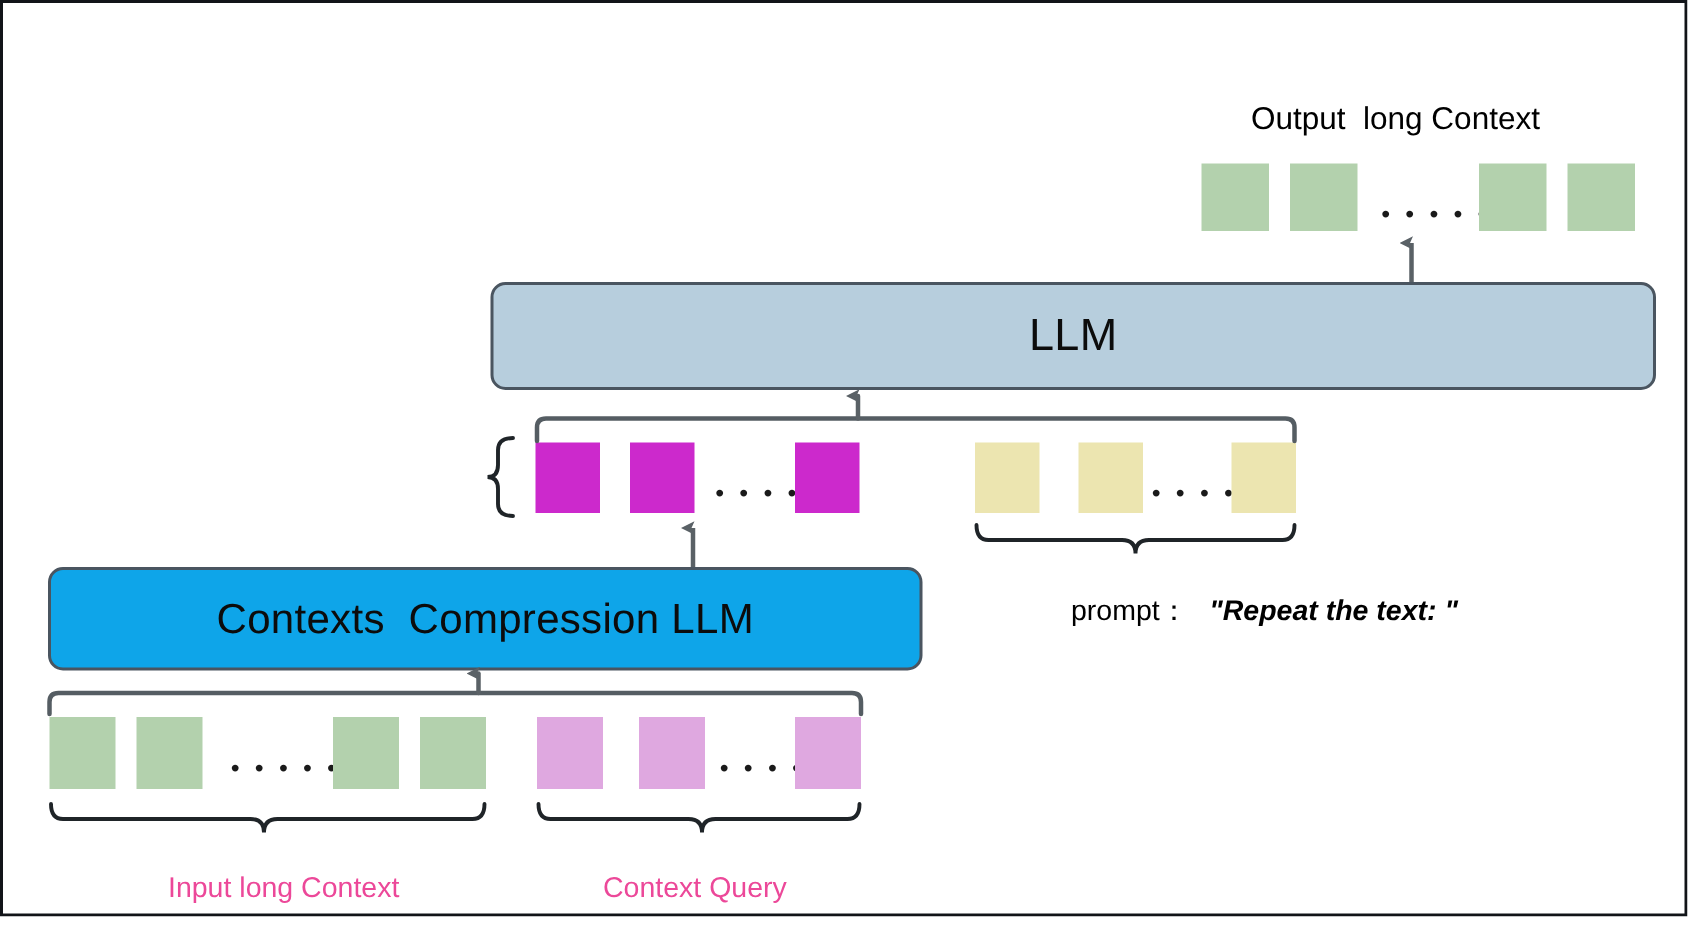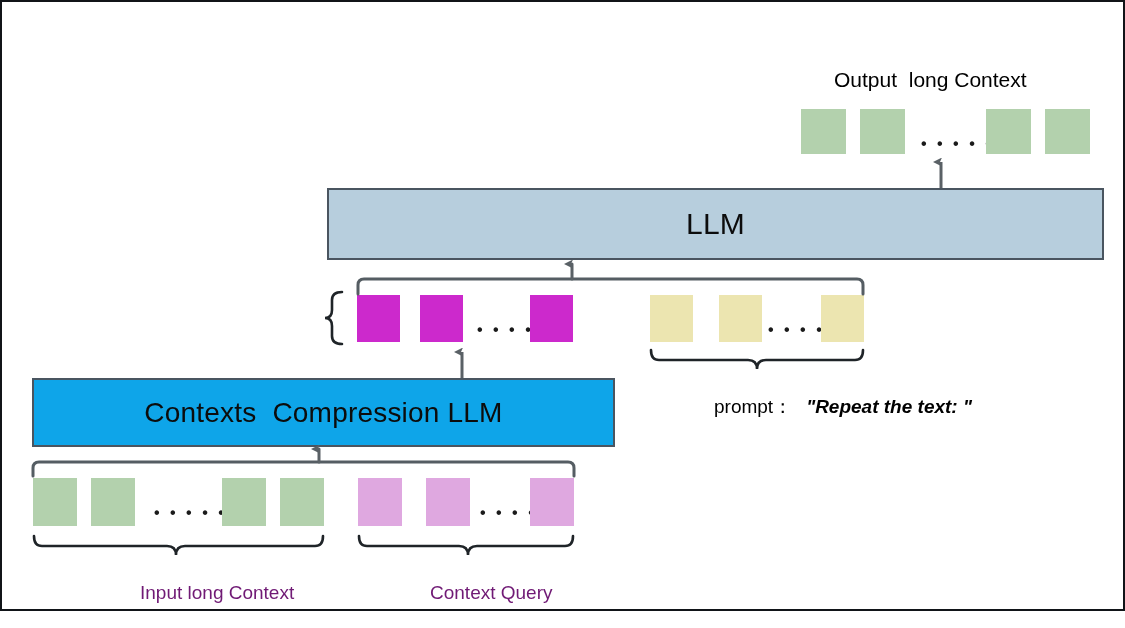--- a/index.html
+++ b/index.html
@@ -30,43 +30,42 @@
     letter-spacing: 3px;
     line-height: 1;
     color: #1a1a1a;
     font-family: "Liberation Sans", sans-serif;
     font-weight: 700;
   }
   .modelbox {
     position: absolute;
     box-sizing: border-box;
     border: 2px solid #4a5560;
-    border-radius: 0;
+    border-radius: 10px;
     display: flex;
     align-items: center;
     justify-content: center;
   }
   .modelbox span {
     font-size: 30px;
     letter-spacing: 0.2px;
     color: #0c0c0c;
     white-space: pre;
   }
   .label {
     position: absolute;
     font-size: 20px;
     white-space: pre;
     color: #000000;
   }
   .caption {
     position: absolute;
     font-size: 19px;
     white-space: pre;
-    color: #701a75;
-    margin-left: 28px;
+    color: #ec4899;
   }
   svg.overlay {
     position: absolute;
     left: 0;
     top: 0;
     width: 1125px;
     height: 628px;
     pointer-events: none;
   }
   .promptline {

